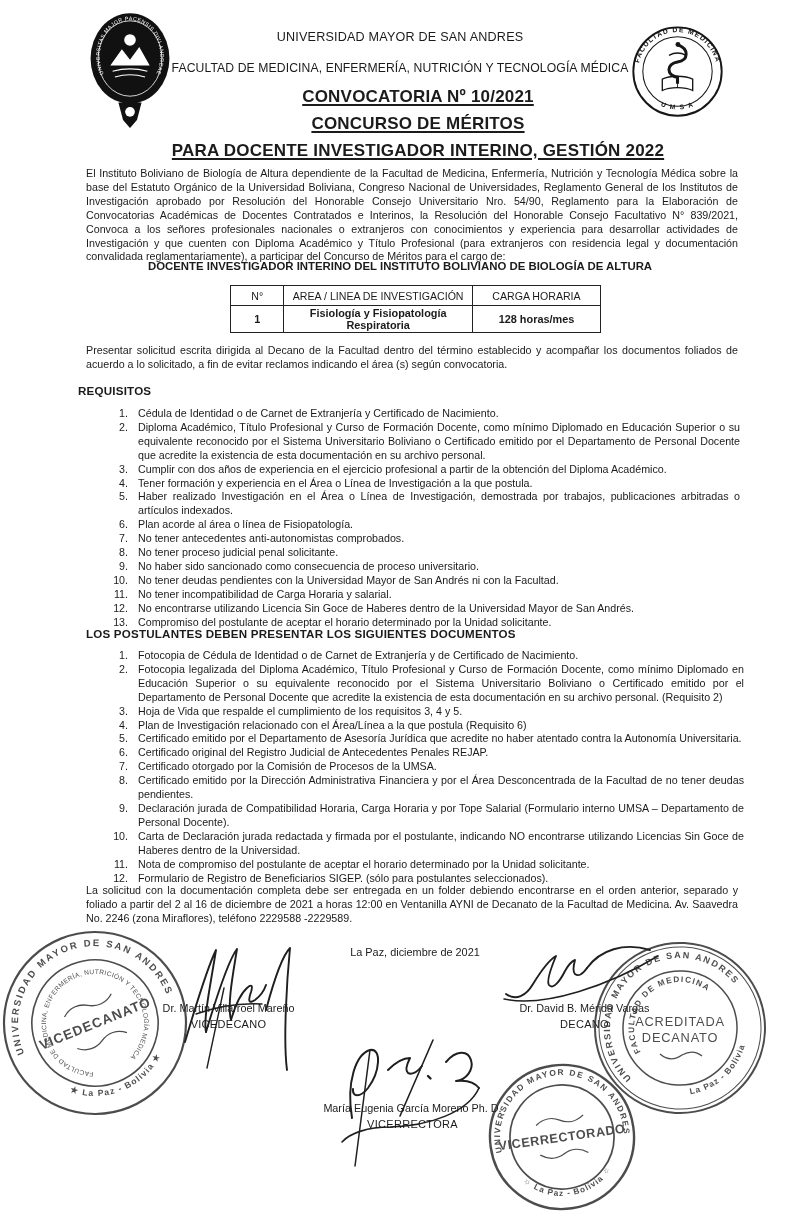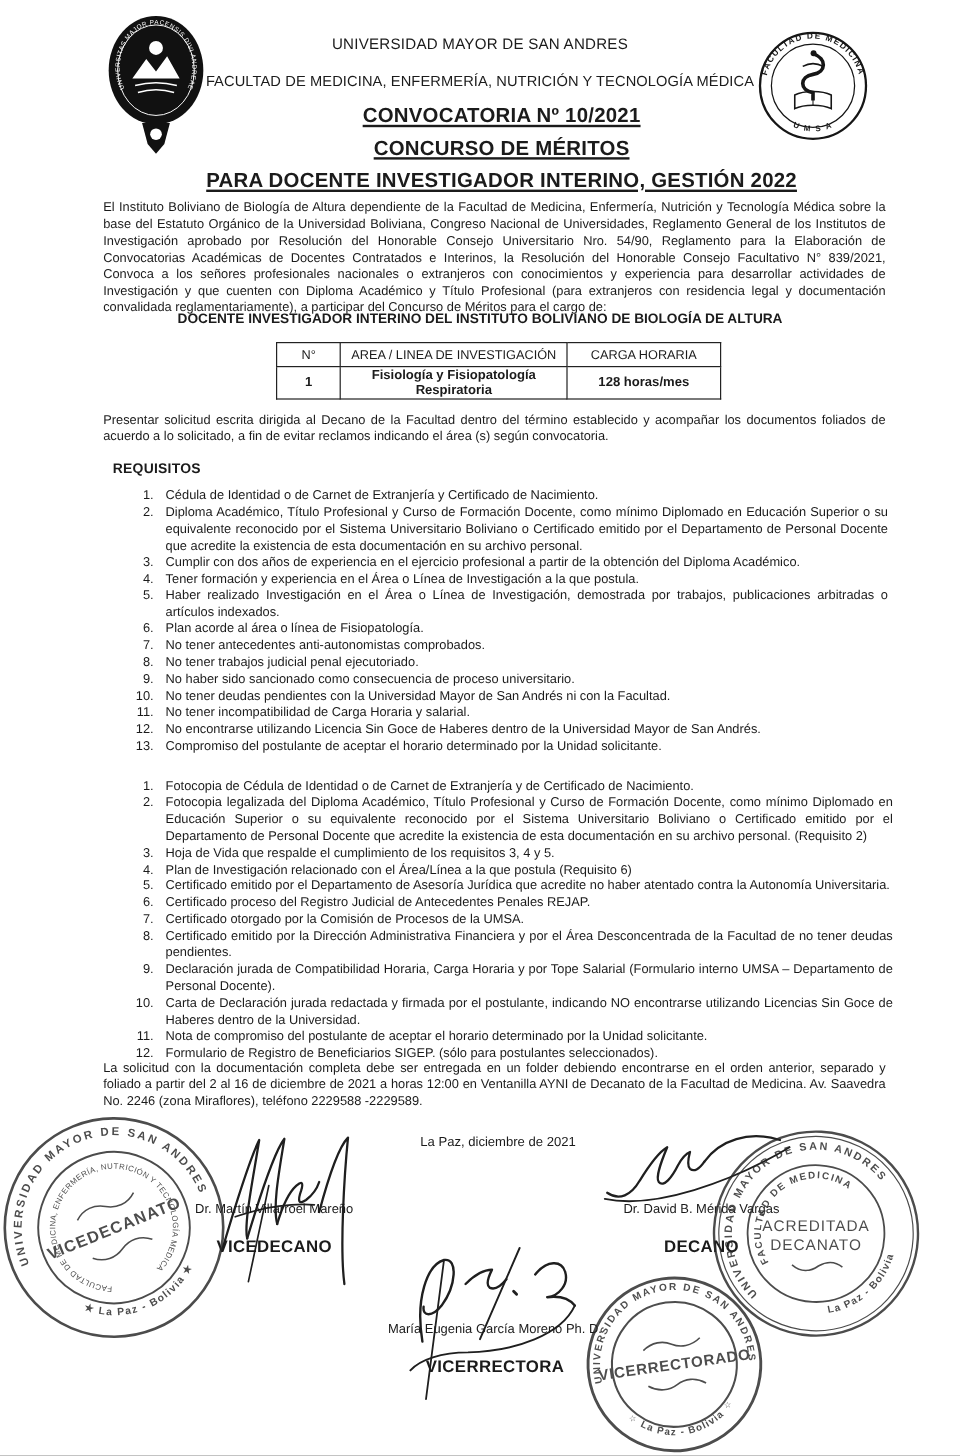--- a/index.html
+++ b/index.html
@@ -33,34 +33,34 @@
   table.conv th, table.conv td{
     border:1.6px solid #222; text-align:center; vertical-align:middle;
     font-family:"Liberation Sans", sans-serif; color:#1b1b1b;
   }
   table.conv th{font-size:10.6px; font-weight:normal; height:17px; padding:1px 3px;}
   table.conv td{font-size:10.9px; font-weight:bold; height:21px; padding:1px 3px;}
   .tbl-wrap{top:285px; left:230px;}
 
   .presentation{top:344px; left:86px; width:652px;}
   .sec-head{font-size:11.6px; font-weight:bold; letter-spacing:.2px;}
-  .req-head{top:384px; left:94px;}
+  .req-head{top:384px; left:78px;}
   .req-list{top:407px; left:104px; width:636px;}
   .docs-head{top:627px; left:86px;}
   .docs-list{top:649px; left:104px; width:640px;}
   .li{display:flex;}
   .li .num{flex:0 0 24px; text-align:right; margin-right:10px;}
   .li .txt{flex:1; text-align:justify;}
 
   .closing{top:884px; left:86px; width:652px;}
   .date-line{top:946px; left:30px; right:0; text-align:center; font-size:10.9px;}
 
   .sig-block{position:absolute; text-align:center; width:185px;}
   .sig-name{font-size:10.8px;}
-  .sig-title{font-size:14px; font-weight:bold; letter-spacing:.3px; margin-top:16px;}
+  .sig-title{font-size:11px; font-weight:normal; letter-spacing:.3px; margin-top:4px;}
   .sig-vicedecano{top:1002px; left:136px;}
   .sig-decano{top:1002px; left:492px;}
   .sig-vicerrectora{top:1102px; left:320px;}
 
   .stamp{position:absolute; opacity:.82;}
   .stamp text{fill:#262626; font-family:"Liberation Sans", sans-serif;}
   .stamp circle{stroke:#262626; fill:none;}
   .stamp path.deco{stroke:#262626; fill:none; stroke-width:1.3;}
 
   .sig-ink path{stroke:#1f1f1f; fill:none; stroke-linecap:round; stroke-linejoin:round;}
@@ -180,21 +180,21 @@
         <span class="txt">Plan acorde al área o línea de Fisiopatología.</span>
       </div>
 
       <div class="li">
         <span class="num">7.</span>
         <span class="txt">No tener antecedentes anti-autonomistas comprobados.</span>
       </div>
 
       <div class="li">
         <span class="num">8.</span>
-        <span class="txt">No tener trabajos judicial penal ejecutoriado.</span>
+        <span class="txt">No tener proceso judicial penal solicitante.</span>
       </div>
 
       <div class="li">
         <span class="num">9.</span>
         <span class="txt">No haber sido sancionado como consecuencia de proceso universitario.</span>
       </div>
 
       <div class="li">
         <span class="num">10.</span>
         <span class="txt">No tener deudas pendientes con la Universidad Mayor de San Andrés ni con la Facultad.</span>
@@ -209,20 +209,21 @@
         <span class="num">12.</span>
         <span class="txt">No encontrarse utilizando Licencia Sin Goce de Haberes dentro de la Universidad Mayor de San Andrés.</span>
       </div>
 
       <div class="li">
         <span class="num">13.</span>
         <span class="txt">Compromiso del postulante de aceptar el horario determinado por la Unidad solicitante.</span>
       </div>
     </div>
 
+  <div class="abs docs-head sec-head">LOS POSTULANTES DEBEN PRESENTAR LOS SIGUIENTES DOCUMENTOS</div>
   <div class="abs docs-list body-text">
 
       <div class="li">
         <span class="num">1.</span>
         <span class="txt">Fotocopia de Cédula de Identidad o de Carnet de Extranjería y de Certificado de Nacimiento.</span>
       </div>
 
       <div class="li">
         <span class="num">2.</span>
         <span class="txt">Fotocopia legalizada del Diploma Académico, Título Profesional y Curso de Formación Docente, como mínimo Diplomado en Educación Superior o su equivalente reconocido por el Sistema Universitario Boliviano o Certificado emitido por el Departamento de Personal Docente que acredite la existencia de esta documentación en su archivo personal. (Requisito 2)</span>
@@ -238,21 +239,21 @@
         <span class="txt">Plan de Investigación relacionado con el Área/Línea a la que postula (Requisito 6)</span>
       </div>
 
       <div class="li">
         <span class="num">5.</span>
         <span class="txt">Certificado emitido por el Departamento de Asesoría Jurídica que acredite no haber atentado contra la Autonomía Universitaria.</span>
       </div>
 
       <div class="li">
         <span class="num">6.</span>
-        <span class="txt">Certificado proceso del Registro Judicial de Antecedentes Penales REJAP.</span>
+        <span class="txt">Certificado original del Registro Judicial de Antecedentes Penales REJAP.</span>
       </div>
 
       <div class="li">
         <span class="num">7.</span>
         <span class="txt">Certificado otorgado por la Comisión de Procesos de la UMSA.</span>
       </div>
 
       <div class="li">
         <span class="num">8.</span>
         <span class="txt">Certificado emitido por la Dirección Administrativa Financiera y por el Área Desconcentrada de la Facultad de no tener deudas pendientes.</span>

